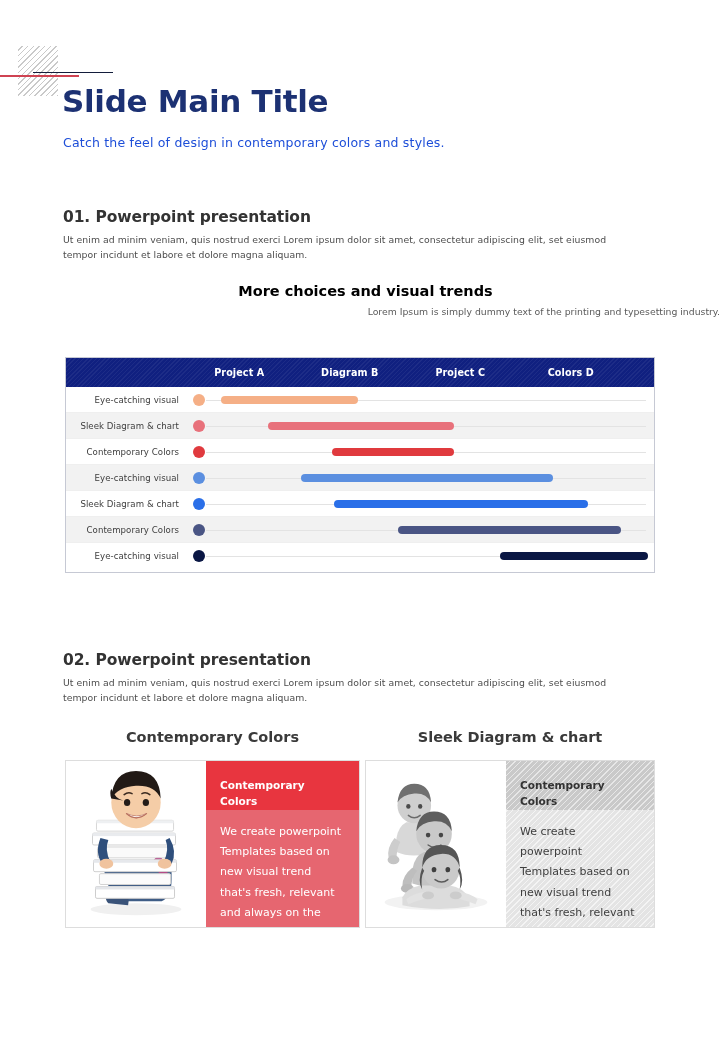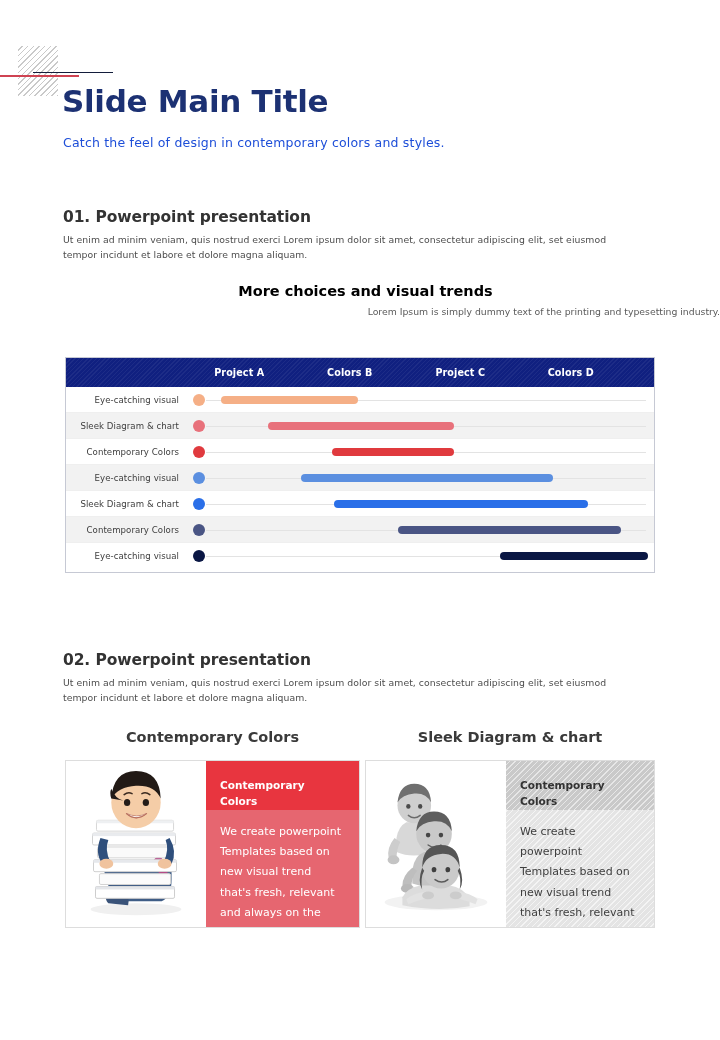--- a/index.html
+++ b/index.html
@@ -279,21 +279,21 @@
 
   <div class="section-heading" id="sec1-heading">01. Powerpoint presentation</div>
   <div class="section-body" id="sec1-body">Ut enim ad minim veniam, quis nostrud exerci  Lorem ipsum dolor sit amet, consectetur adipiscing elit, set eiusmod tempor incidunt et labore et dolore magna aliquam.</div>
 
   <div class="chart-title">More choices and visual trends</div>
   <div class="chart-subtitle">Lorem Ipsum is simply dummy text of the printing and typesetting industry.</div>
 
   <div class="gantt">
     <div class="gantt-head" id="gantt-head">
         <div class="gantt-head-cell" style="left: 118px; width: 110.5px;">Project A</div>
-        <div class="gantt-head-cell" style="left: 228.5px; width: 110.5px;">Colors B</div>
+        <div class="gantt-head-cell" style="left: 228.5px; width: 110.5px;">Diagram B</div>
         <div class="gantt-head-cell" style="left: 339px; width: 110.5px;">Project C</div>
         <div class="gantt-head-cell" style="left: 449.5px; width: 110.5px;">Colors D</div>
       </div>
     <div class="gantt-body" id="gantt-body">
         <div class="gantt-row">
           <div class="row-label">Eye-catching visual</div>
           <div class="row-dot" style="background: rgb(245, 175, 134);"></div>
           <div class="row-track"></div>
           <div class="row-bar" style="left: 155.47px; width: 137.02px; background: rgb(245, 175, 134);"></div>
         </div>

